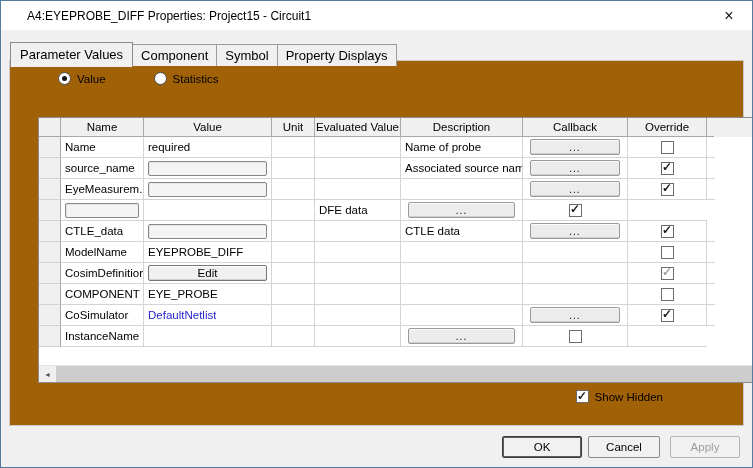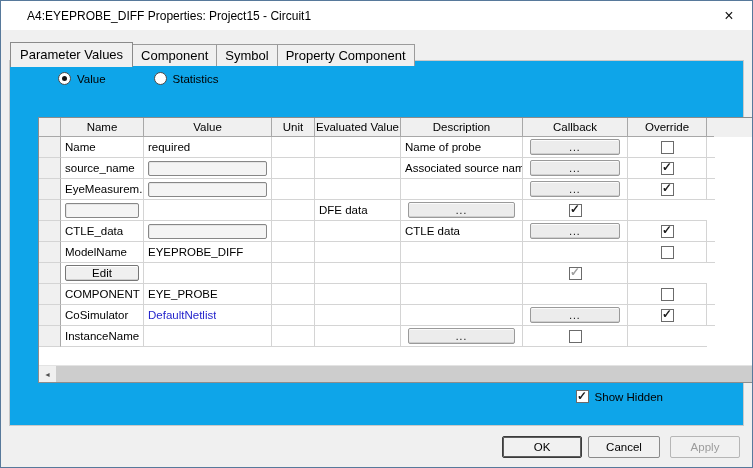--- a/index.html
+++ b/index.html
@@ -19,21 +19,21 @@
 
   
   .tabbar { position:absolute; left:9px; top:41px; display:flex; align-items:flex-end; z-index:3; }
   .tab { font-size:13px; background:#f0f0f0; border:1px solid #9b9b9b; border-bottom:none;
          padding:3px 8px; position:relative; white-space:nowrap; }
   .tab:not(:first-child){ margin-left:-1px; }
   .tab.active { z-index:5; padding:4px 9px 5px; margin-bottom:-1px; border-color:#8a8a8a; }
 
   
   .panel { position:absolute; left:8px; right:8px; top:59px; height:366px;
-           border:1px solid #c9c9c9; background:#0ea5e9; }
+           border:1px solid #c9c9c9; background:#a16207; }
 
   
   .radios { position:absolute; left:48px; top:11px; display:flex; column-gap:48px; }
   .radio-item { display:flex; align-items:center; gap:6px; font-size:11.5px; }
   .radio-circle { width:13px; height:13px; border:1px solid #4a4a4a; border-radius:50%; background:#fff; position:relative; }
   .radio-circle.sel::after { content:''; position:absolute; inset:3px; background:#141414; border-radius:50%; }
 
   
   .grid { position:absolute; left:28px; top:56px; width:749px; height:266px;
           background:#fff; border:1px solid #8c8c8c; overflow:hidden; }
@@ -93,21 +93,21 @@
     <span class="title">A4:EYEPROBE_DIFF Properties: Project15 - Circuit1</span>
     <div class="close">
       <span class="x">×</span>
     </div>
   </div>
 
   <div class="tabbar" id="tabbar">
       <div class="tab active">Parameter Values</div>
       <div class="tab">Component</div>
       <div class="tab">Symbol</div>
-      <div class="tab">Property Component</div>
+      <div class="tab">Property Displays</div>
     </div>
 
   <div class="panel">
 
     <div class="radios" id="radios">
         <div class="radio-item">
           <div class="radio-circle sel"></div>
           <div class="radio-label">Value</div>
         </div>
         <div class="radio-item">
@@ -231,20 +231,21 @@
             <div class="cell"></div>
             <div class="cell"></div>
             <div class="cell ccell"></div>
             <div class="cell ocell">
               <div class="cb"></div>
             </div>
             <div class="cell filler"></div>
           </div>
           <div class="trow">
             <div class="cell sel"></div>
+            <div class="cell">CosimDefinition</div>
             <div class="cell vcell">
               <div class="vbtn">Edit</div>
             </div>
             <div class="cell"></div>
             <div class="cell"></div>
             <div class="cell"></div>
             <div class="cell ccell"></div>
             <div class="cell ocell">
               <div class="cb">
                 <div class="mark" style="color: rgb(158, 158, 158);">✓</div>

